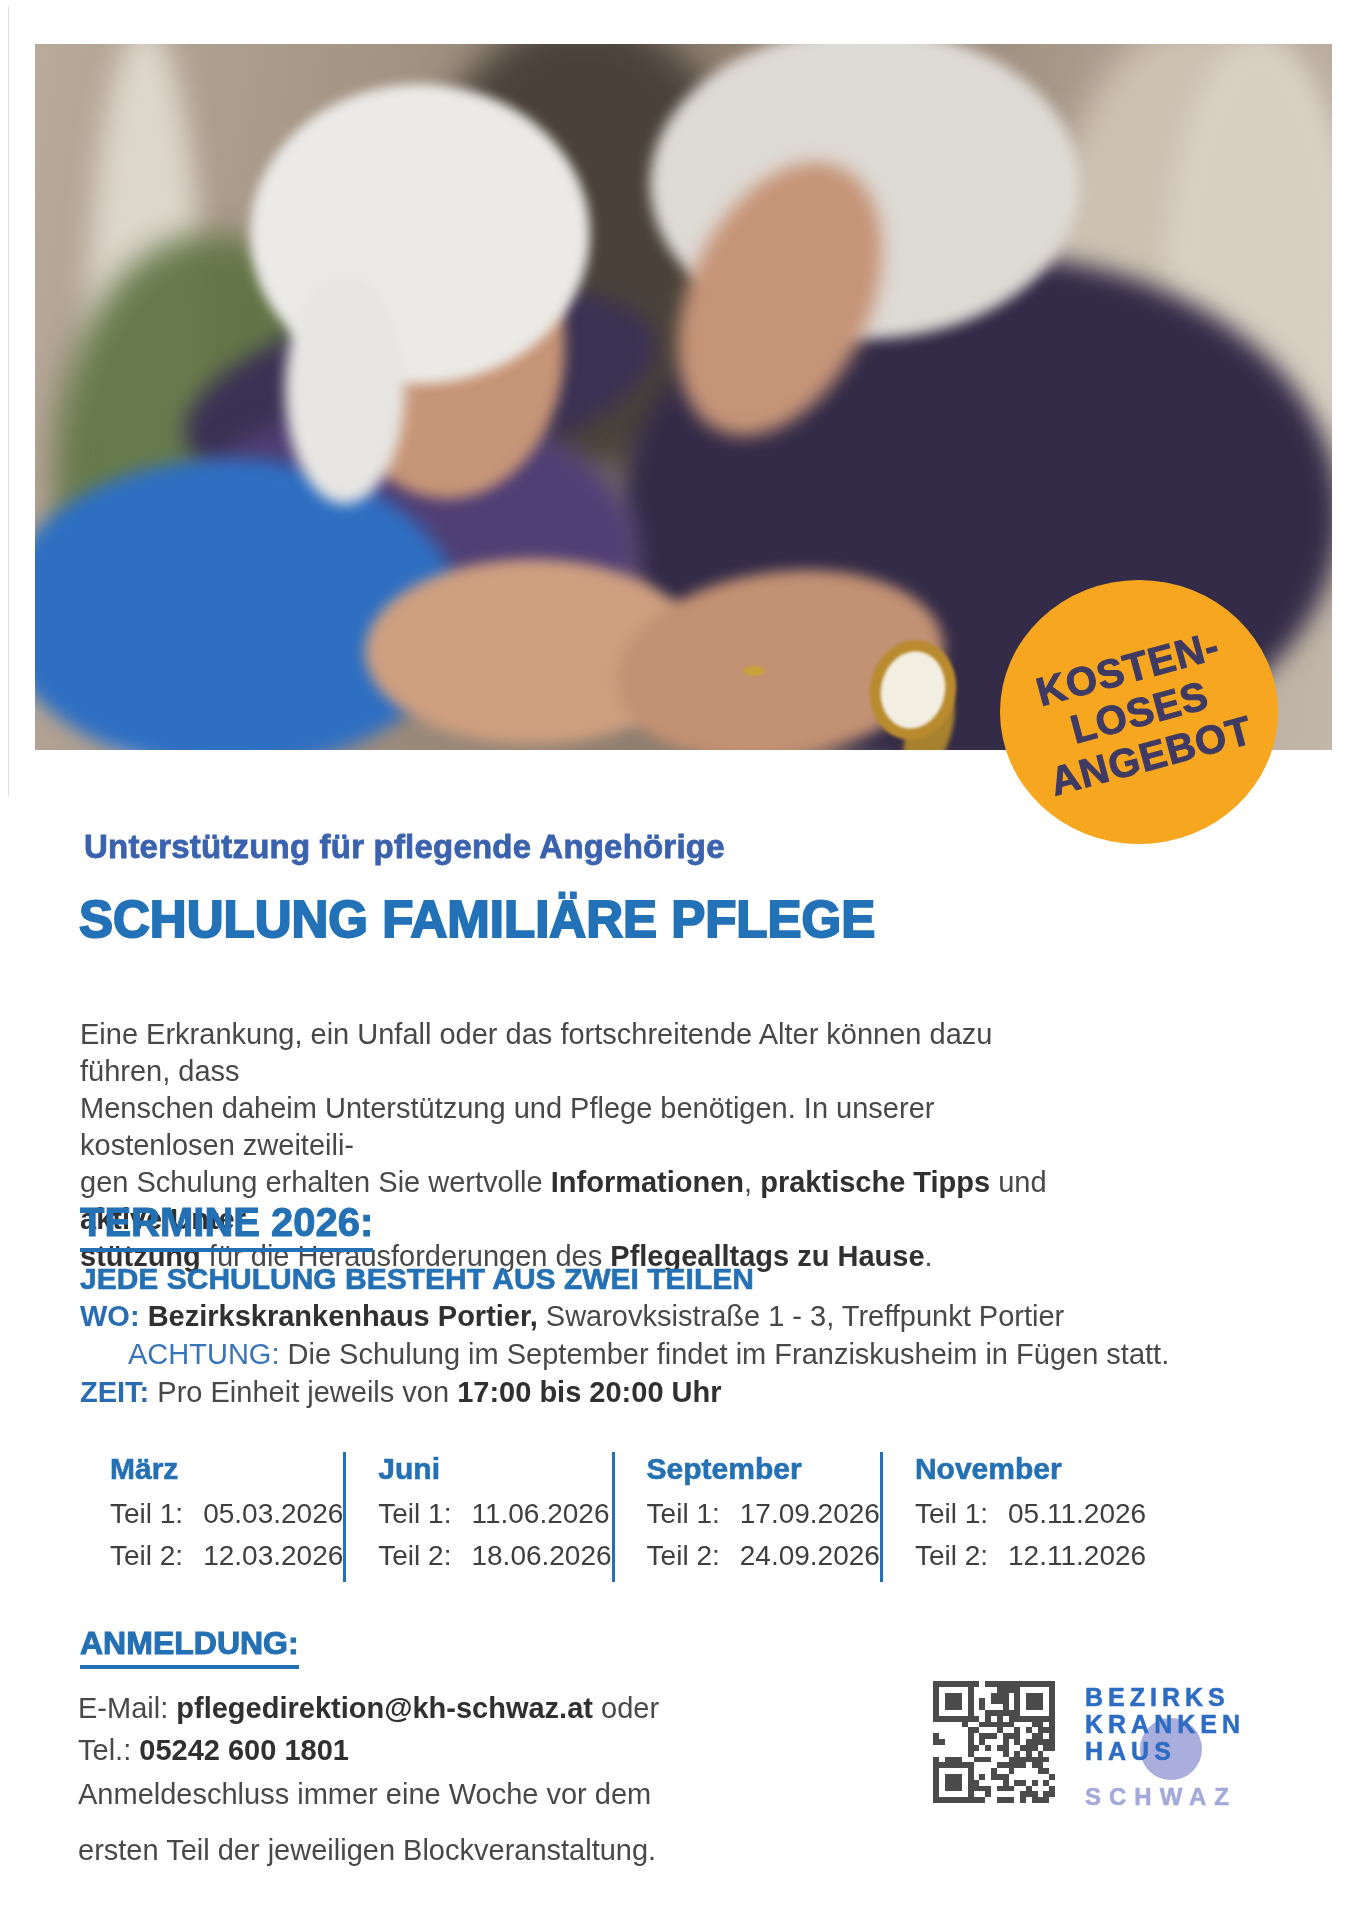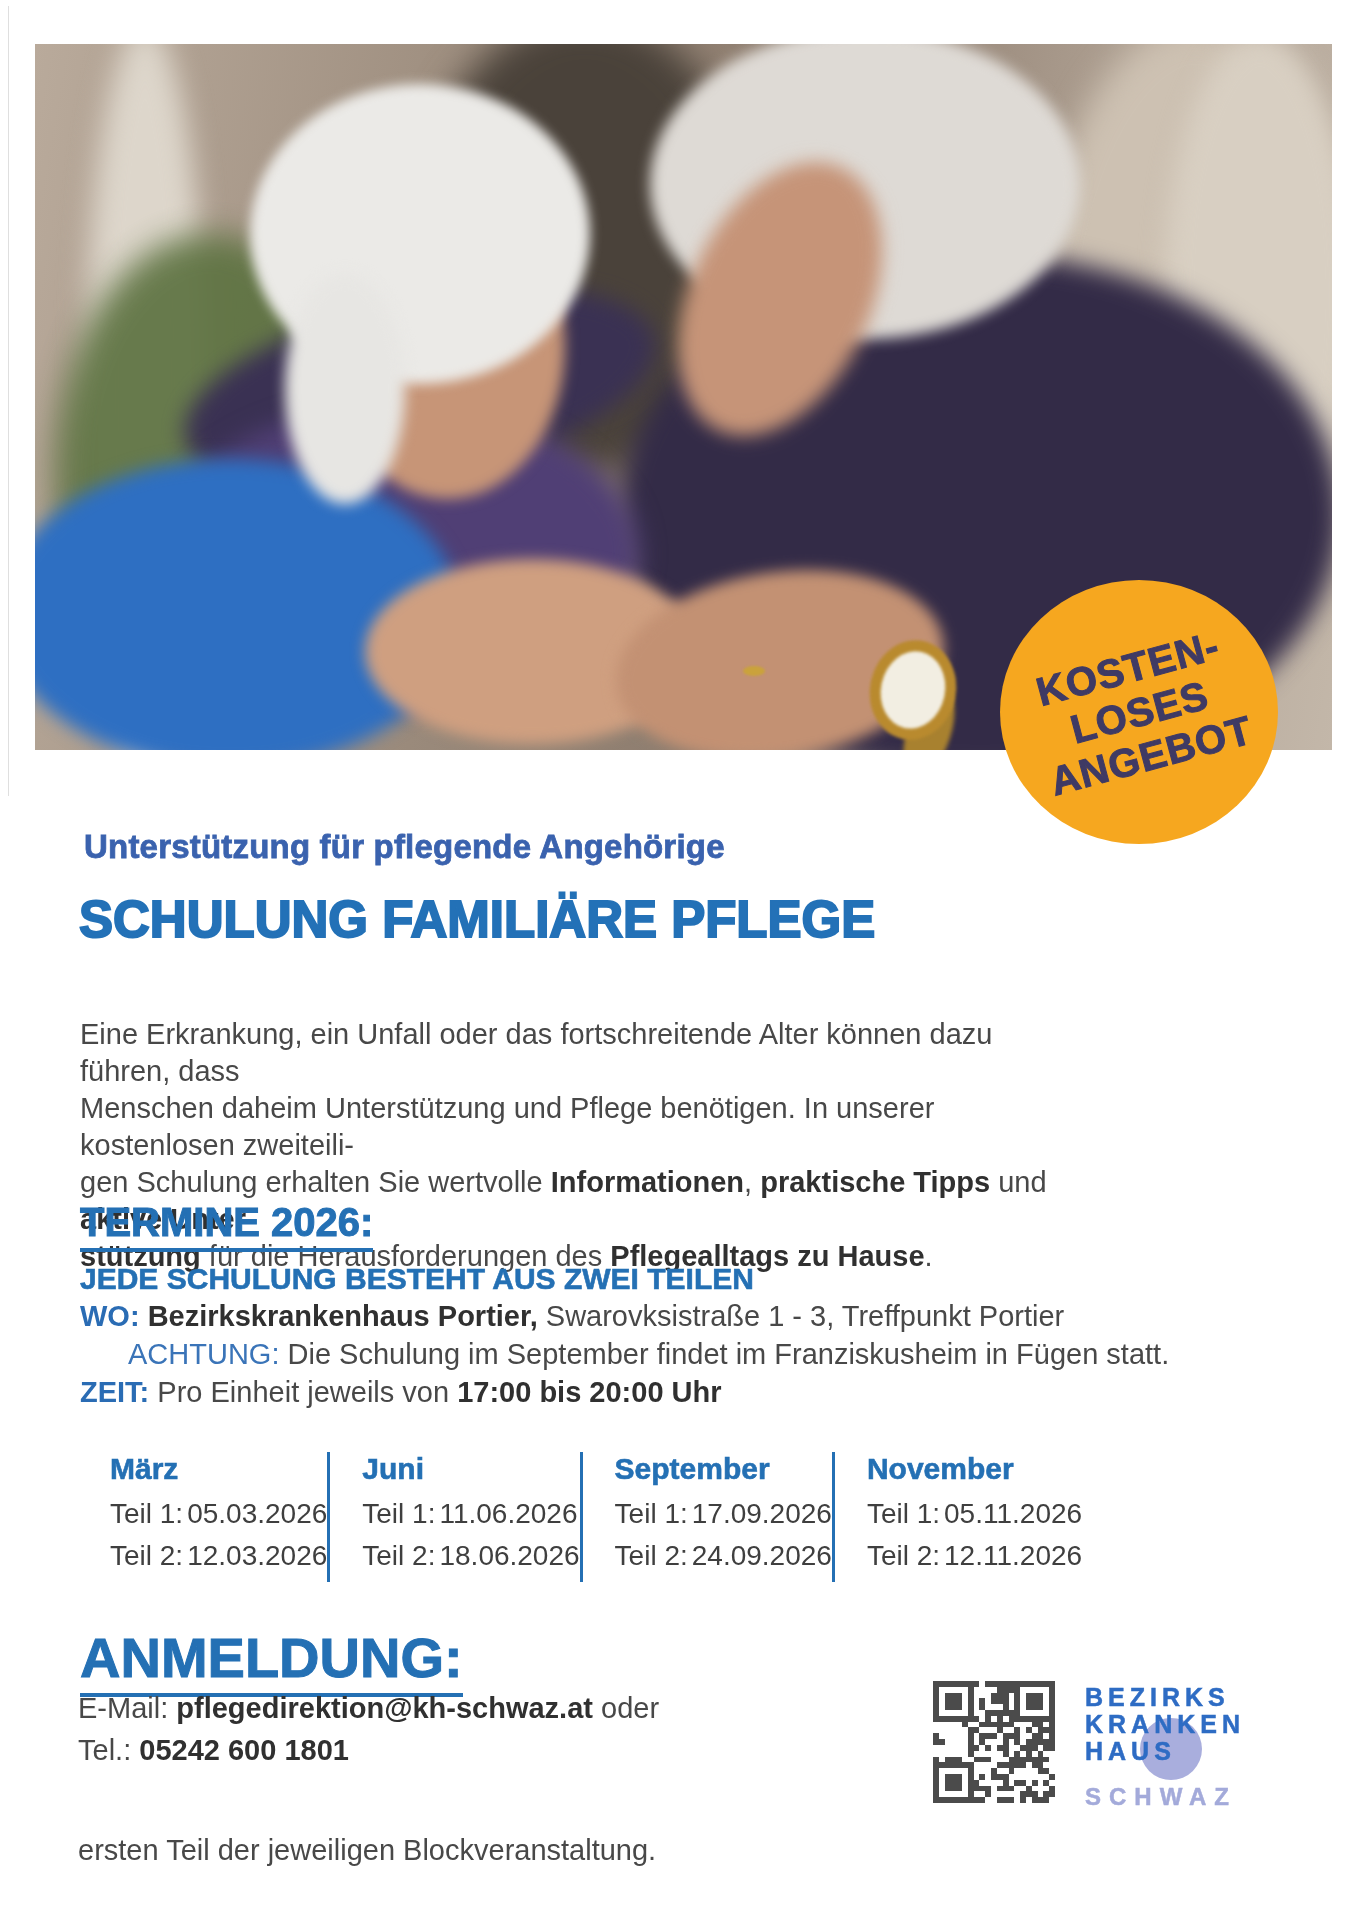--- a/index.html
+++ b/index.html
@@ -62,24 +62,24 @@
   .blue-label-reg{color:#3a74b8;}
   .dark-bold{color:#303030;font-weight:bold;}
 
   
   .columns{position:absolute;left:100px;top:1452px;width:950px;display:flex;}
   .col{flex:1 1 0;padding-left:32px;}
   .col:first-child{padding-left:10px;}
   .col + .col{border-left:3px solid #2470b4;}
   .col .month{font-size:30px;font-weight:bold;color:#2470b4;-webkit-text-stroke:.6px #2470b4;margin-bottom:12px;}
   .col .row{font-size:28px;color:#3f3f3f;margin-bottom:10px;white-space:nowrap;}
-  .col .row .val{margin-left:4px;}
-
-  
-  .anm-heading{position:absolute;left:80px;top:1625px;font-size:56px;font-weight:bold;color:#2470b4;
+  .col .row .val{margin-left:20px;}
+
+  
+  .anm-heading{position:absolute;left:80px;top:1625px;font-size:32px;font-weight:bold;color:#2470b4;
     -webkit-text-stroke:1px #2470b4;border-bottom:4px solid #2470b4;padding-bottom:3px;}
   .anm-line1{position:absolute;left:78px;top:1692px;font-size:29px;color:#484848;}
   .anm-line2{position:absolute;left:78px;top:1734px;font-size:29px;color:#484848;}
   .anm-line3{position:absolute;left:78px;top:1778px;font-size:29px;color:#484848;}
   .anm-line4{position:absolute;left:78px;top:1818px;font-size:29px;color:#484848;margin-top:16px;}
 
   
   .qr{position:absolute;left:933px;top:1681px;width:122px;height:122px;background:#ffffff;padding:0;}
   .qr-grid{display:grid;grid-template-columns:repeat(21,1fr);grid-template-rows:repeat(21,1fr);
     width:122px;height:122px;}
@@ -179,20 +179,21 @@
   <div class="anm-heading">ANMELDUNG:</div>
   <div class="anm-line1">
     <span>E-Mail:</span>
     <span class="dark-bold">pflegedirektion@kh-schwaz.at</span>
     <span>oder</span>
   </div>
   <div class="anm-line2">
     <span>Tel.:</span>
     <span class="dark-bold">05242 600 1801</span>
   </div>
+  <div class="anm-line3">Anmeldeschluss immer eine Woche vor dem</div>
   <div class="anm-line4">ersten Teil der jeweiligen Blockveranstaltung.</div>
 
   <div class="qr">
     <div class="qr-grid" id="qr-modules">
         <div class="m"></div>
         <div class="m"></div>
         <div class="m"></div>
         <div class="m"></div>
         <div class="m"></div>
         <div class="m"></div>

